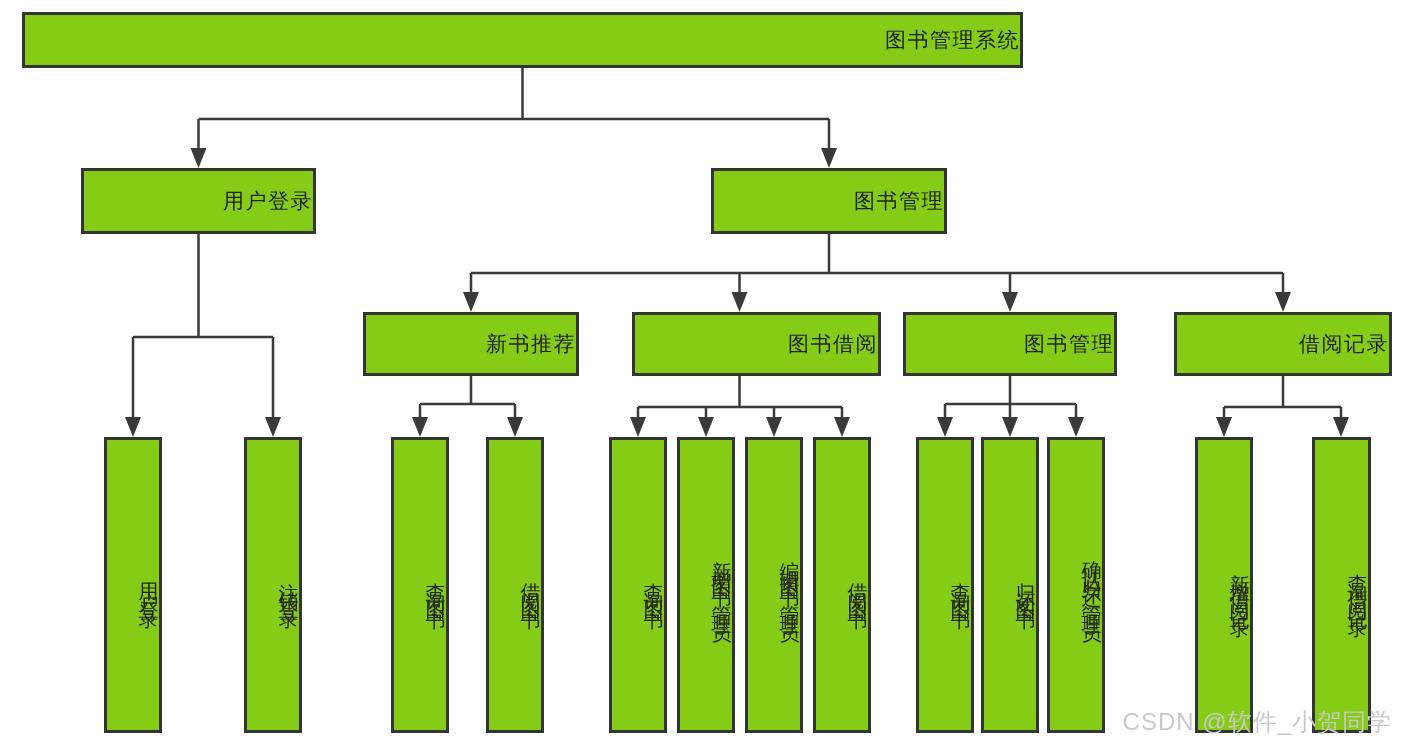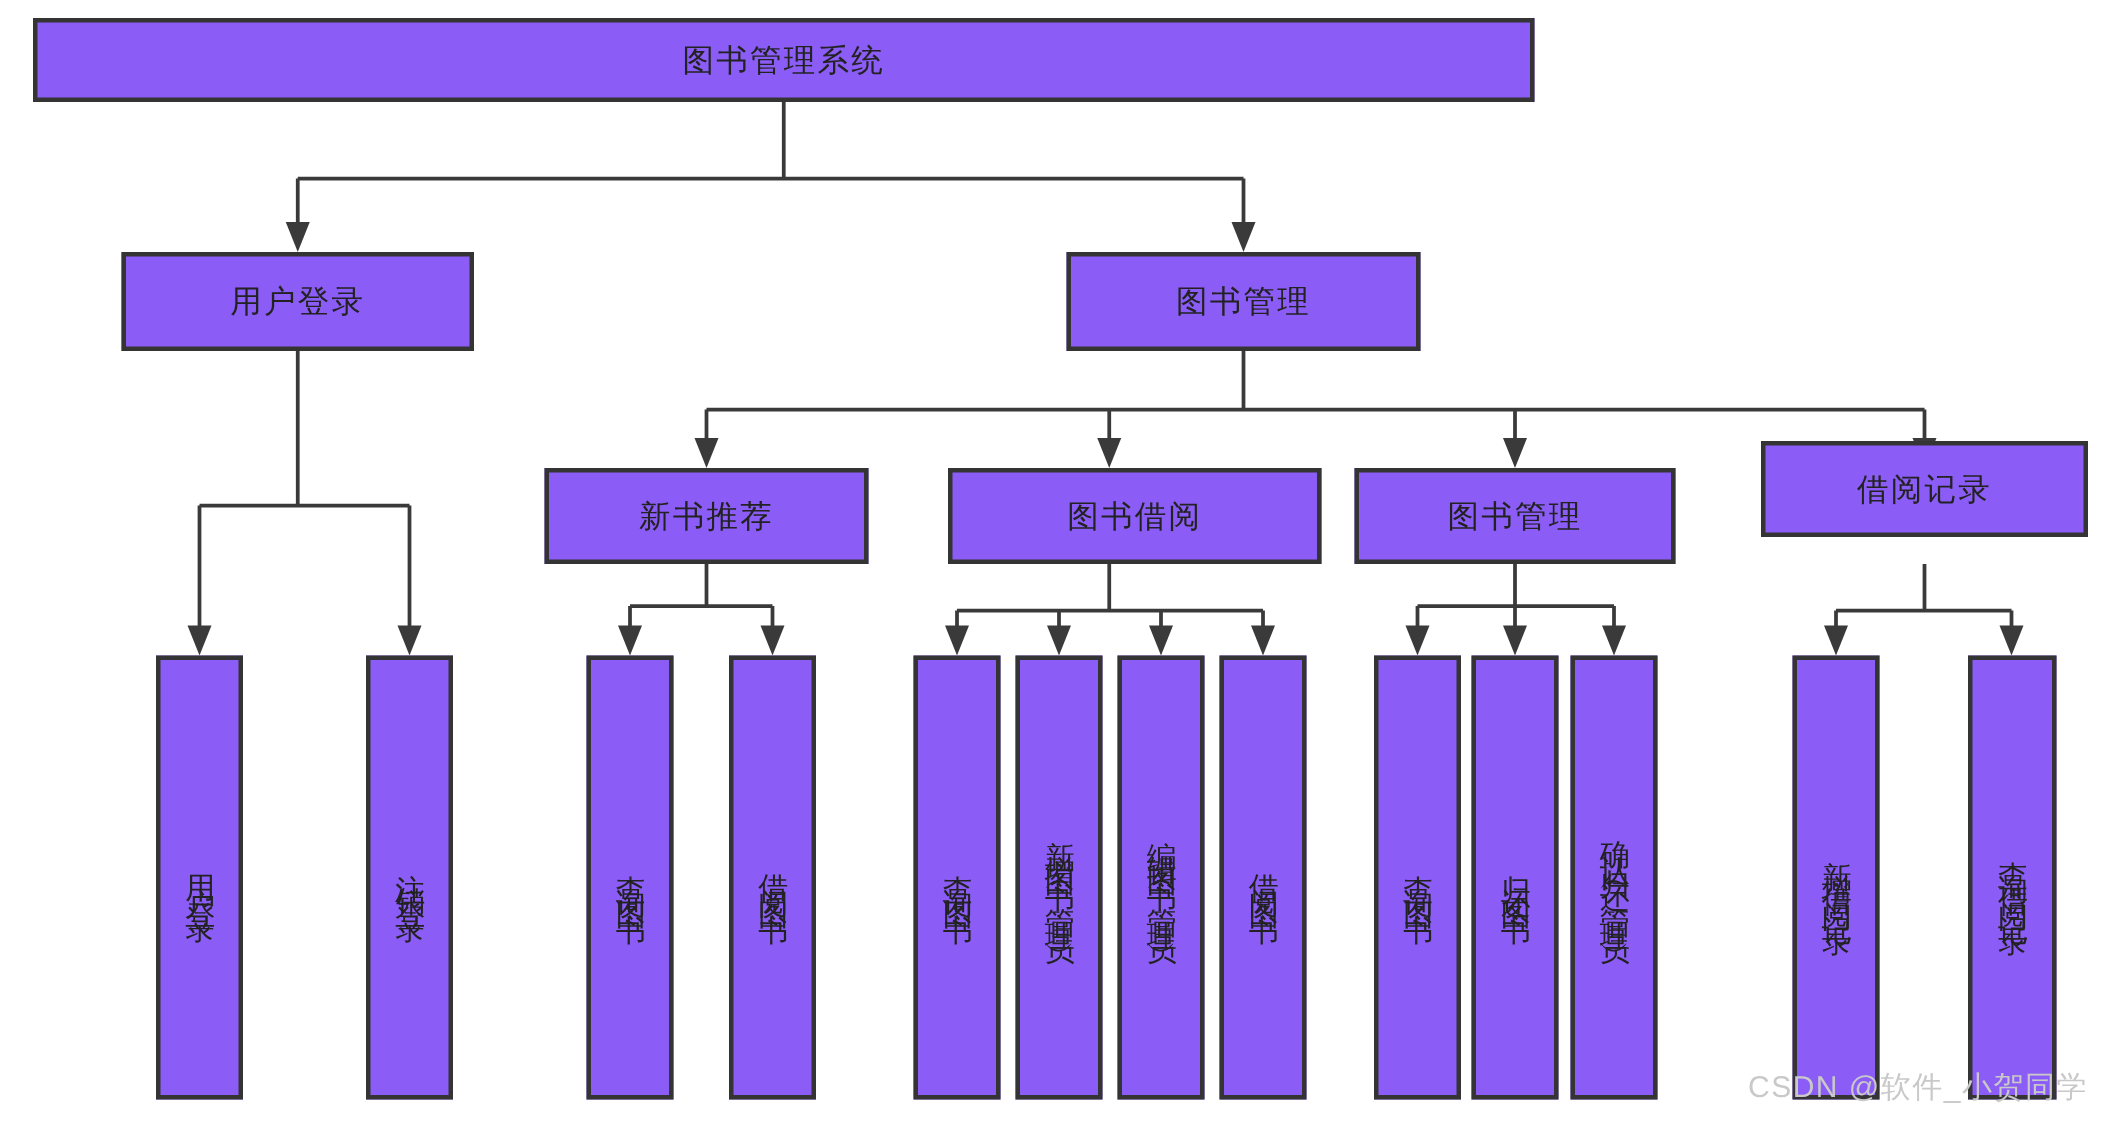--- a/index.html
+++ b/index.html
@@ -8,39 +8,39 @@
     width:1405px;height:747px;
     background:var(--background,#ffffff);
     overflow:hidden;
     font-family:"Liberation Sans","DejaVu Sans",sans-serif;
   }
   .connectors{position:absolute;left:0;top:0;width:1405px;height:747px;}
   .connectors .lines path{fill:none;stroke:var(--line,#3a3a3a);stroke-width:2.5;}
   .connectors .heads polygon{fill:var(--line,#3a3a3a);stroke:none;}
   .box{
     position:absolute;box-sizing:border-box;
-    background:#8b5cf6;
+    background:#84cc16;
     border:3px solid var(--box-border,#343434);
-    display:flex;align-items:center;justify-content:center;
+    display:flex;align-items:center;justify-content:flex-end;
   }
   .hbox .hlabel{
     font-size:21px;color:var(--text,#222222);
     letter-spacing:1.5px;white-space:nowrap;
   }
   .vbox .vtext{
     writing-mode:vertical-rl;
     text-orientation:upright;
     font-size:20px;line-height:1;
     letter-spacing:9px;
     color:var(--text,#222222);
     white-space:nowrap;
   }
   .watermark{
     position:absolute;right:13px;bottom:9px;
-    font-size:20px;letter-spacing:1px;
+    font-size:24px;letter-spacing:1px;
     color:var(--watermark,#c9c9c9);
     z-index:5;white-space:nowrap;
   }
 </style>
 </head>
 <body>
 
 <div class="canvas">
 
   <svg class="connectors" viewBox="0 0 1405 747">
@@ -89,21 +89,21 @@
 
   <div class="box hbox" style="left:711px;top:168px;width:236px;height:66px">
     <span class="hlabel">图书管理</span>
   </div>
   <div class="box hbox" style="left:632px;top:312px;width:249px;height:64px">
     <span class="hlabel">图书借阅</span>
   </div>
   <div class="box hbox" style="left:903px;top:312px;width:214px;height:64px">
     <span class="hlabel">图书管理</span>
   </div>
-  <div class="box hbox" style="left:1174px;top:294px;width:218px;height:64px">
+  <div class="box hbox" style="left:1174px;top:312px;width:218px;height:64px">
     <span class="hlabel">借阅记录</span>
   </div>
 
   <div class="box vbox" style="left:104px;top:437px;width:58px;height:296px">
     <span class="vtext">用户登录</span>
   </div>
   <div class="box vbox" style="left:244px;top:437px;width:58px;height:296px">
     <span class="vtext">注销登录</span>
   </div>
 

